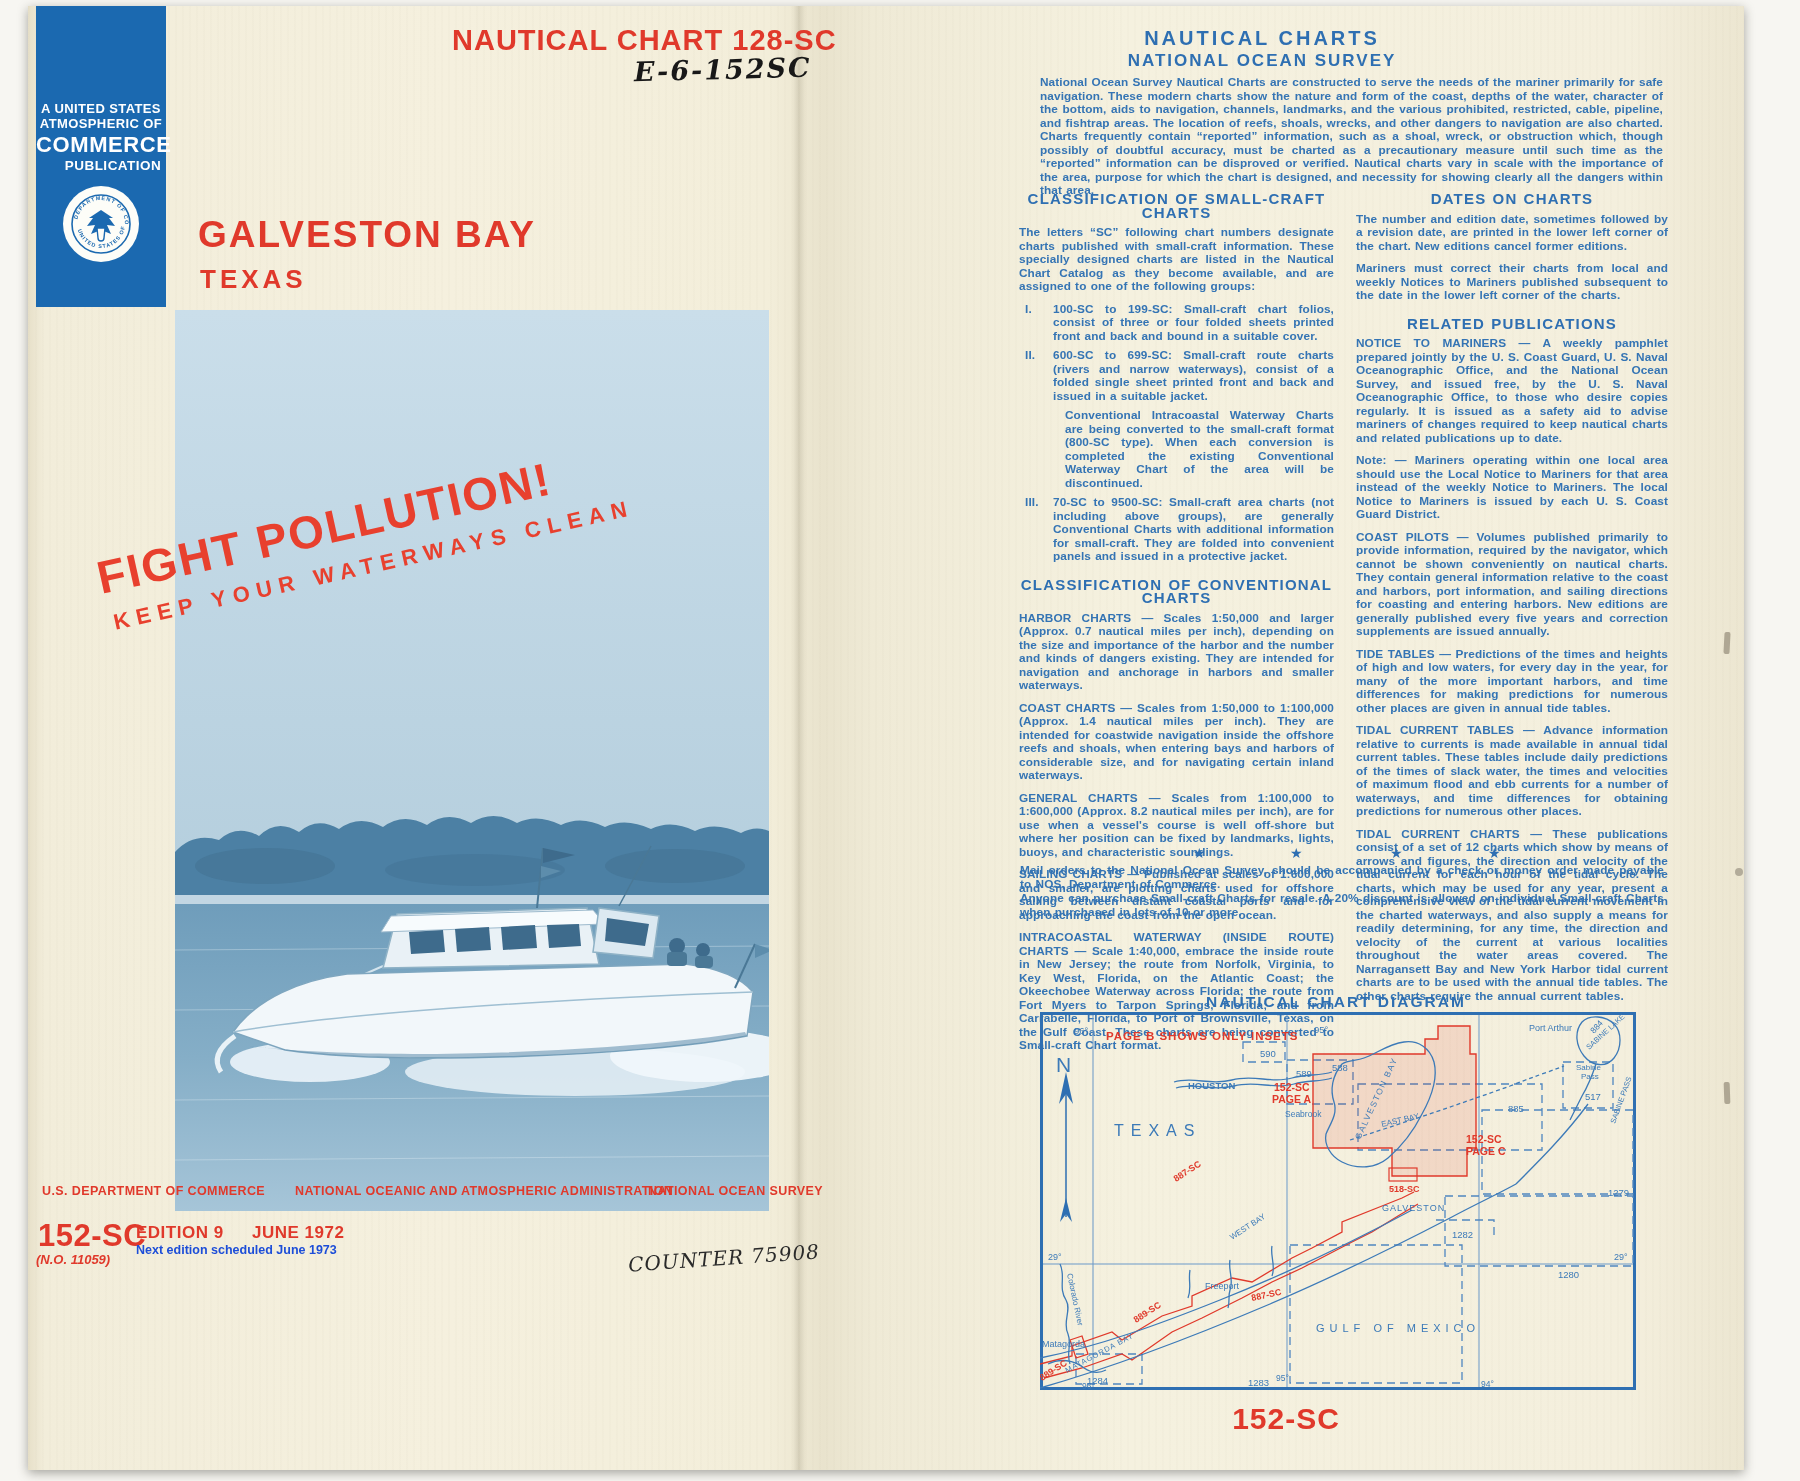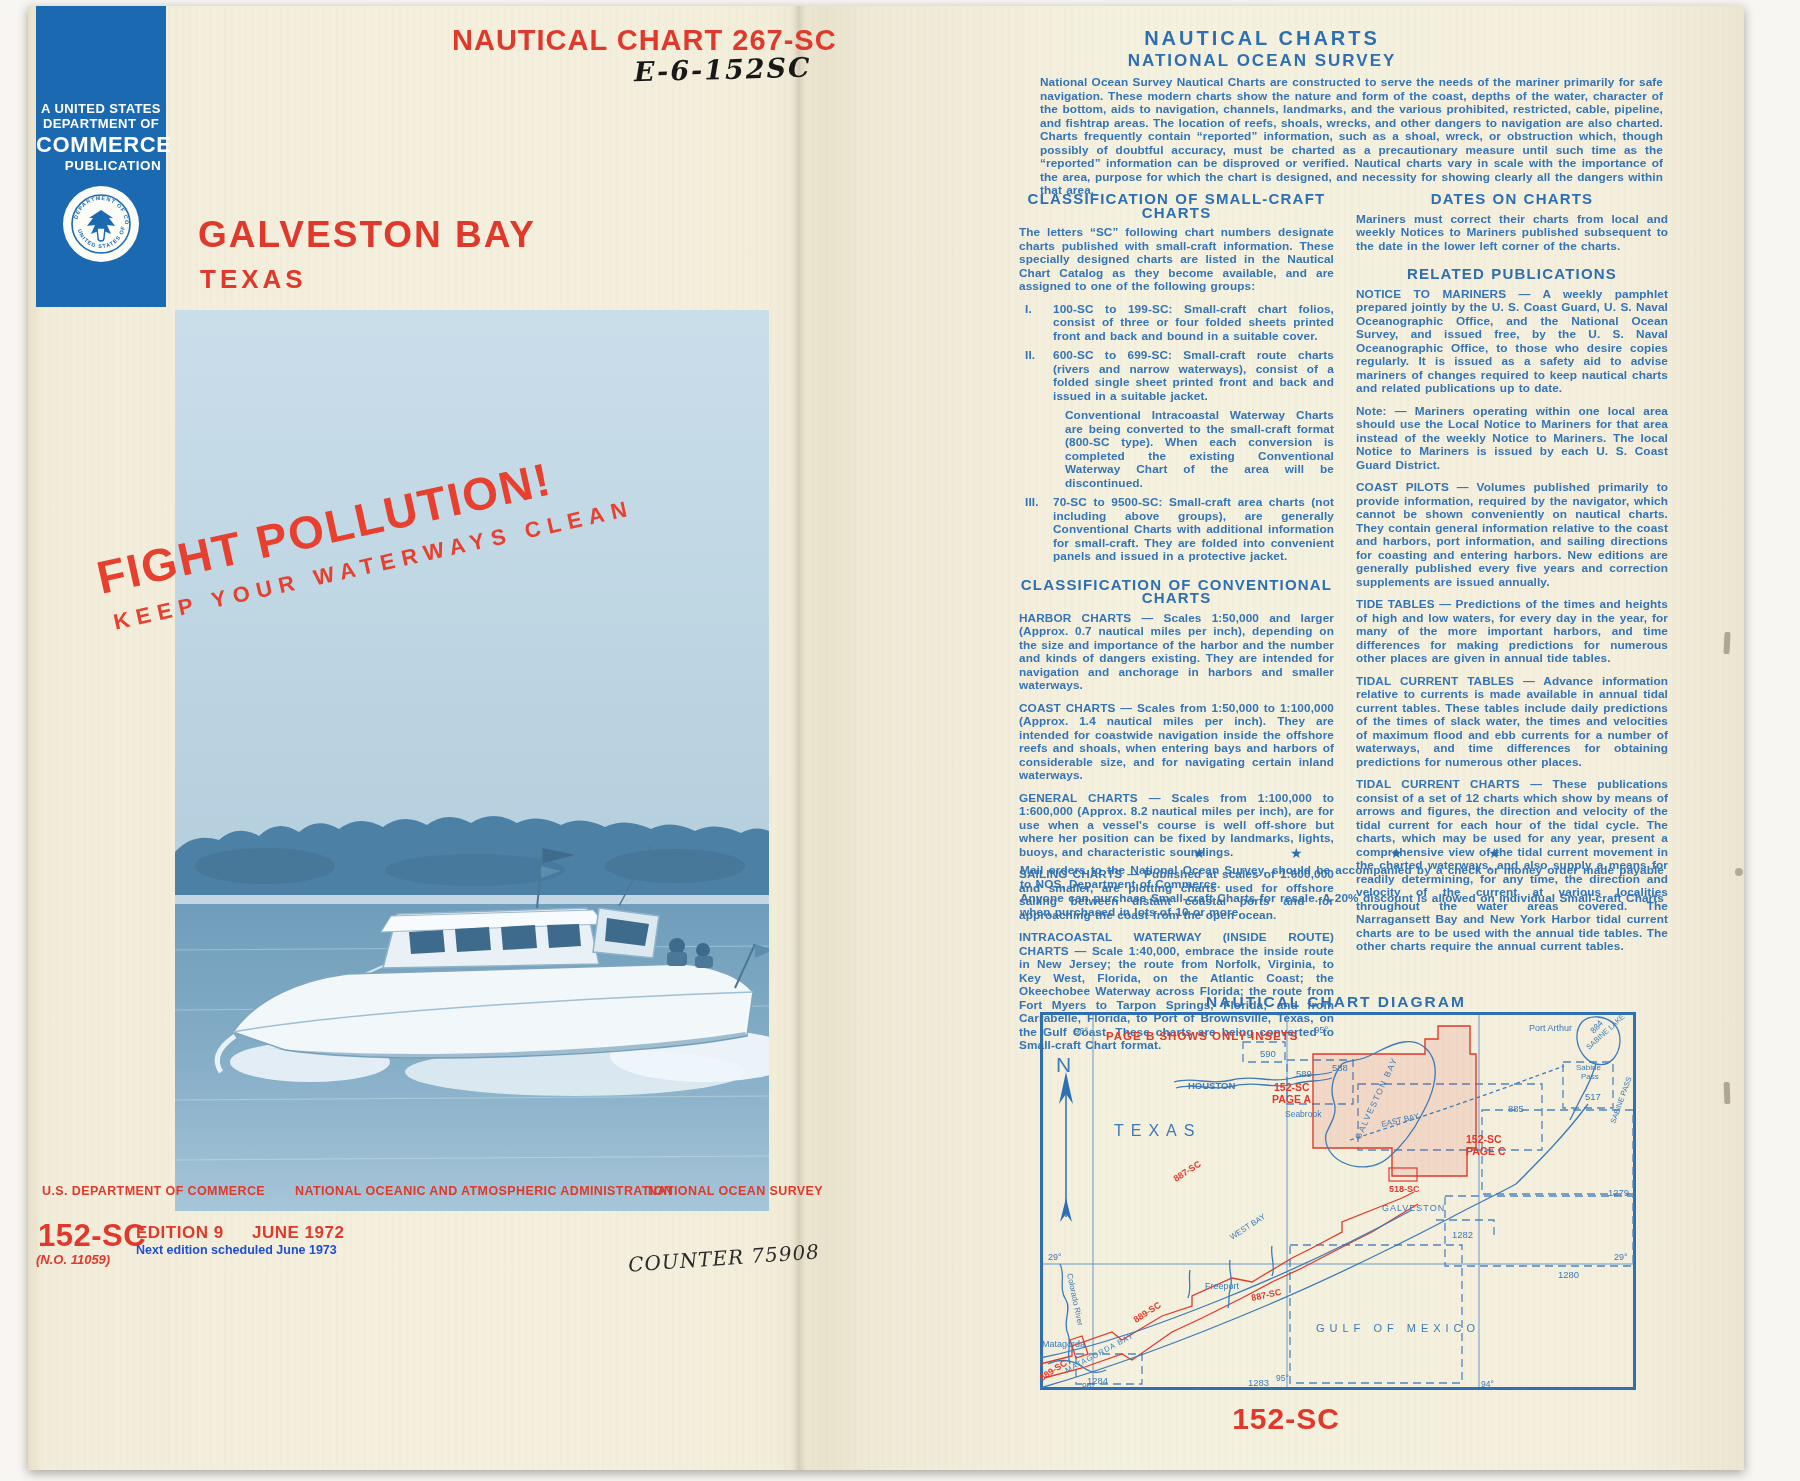--- a/index.html
+++ b/index.html
@@ -76,21 +76,21 @@
 </head>
 <body>
 
 <div id="root">
   <div class="paper"></div>
   <div class="fold"></div>
 
   <div class="banner">
     <div class="banner-text">
       <div class="bt1">A UNITED STATES</div>
-      <div class="bt2">DEPARTMENT OF</div>
+      <div class="bt2">ATMOSPHERIC OF</div>
       <div class="bt3">COMMERCE</div>
       <div class="bt4">PUBLICATION</div>
     </div>
     <svg class="seal" viewBox="0 0 80 80">
       <circle cx="40" cy="40" r="38" fill="#fdfdf8"></circle>
       <circle cx="40" cy="40" r="29" fill="none" stroke="#1b69b0" stroke-width="1.6"></circle>
       <defs>
         <path id="sealTop" d="M40,40 m-24,0 a24,24 0 1,1 48,0"></path>
         <path id="sealBot" d="M40,40 m-24,0 a24,24 0 1,0 48,0"></path>
       </defs>
@@ -100,21 +100,21 @@
       <text font-size="5.4" fill="#1b69b0" font-weight="bold" letter-spacing="1">
         <textPath href="#sealBot" startOffset="8%">UNITED STATES OF AMERICA</textPath>
       </text>
       <g fill="#1b69b0">
         <path d="M40,26 L28,34 L32,34 L26,42 L34,41 L30,50 L40,46 L50,50 L46,41 L54,42 L48,34 L52,34 Z"></path>
         <path d="M36,44 h8 l-1,10 a3,3 0 0 1 -6,0 Z" fill="#fdfdf8" stroke="#1b69b0" stroke-width="1.4"></path>
       </g>
     </svg>
   </div>
 
-  <div class="chart-title">NAUTICAL CHART 267-SC</div>
+  <div class="chart-title">NAUTICAL CHART 128-SC</div>
   <div class="hand-code">E-6-152SC</div>
   <div class="place">GALVESTON BAY</div>
   <div class="state">TEXAS</div>
 
   <svg class="photo" viewBox="0 0 594 901">
     <defs>
       <linearGradient id="sky" x1="0" y1="0" x2="0" y2="1">
         <stop offset="0" stop-color="#cadeea"></stop>
           <stop offset="1" stop-color="#b4cedd"></stop>
       </linearGradient>
@@ -211,20 +211,21 @@
     <span class="col-h mt">CLASSIFICATION OF CONVENTIONAL CHARTS</span>
     <p>HARBOR CHARTS — Scales 1:50,000 and larger (Approx. 0.7 nautical miles per inch), depending on the size and importance of the harbor and the number and kinds of dangers existing. They are intended for navigation and anchorage in harbors and smaller waterways.</p>
     <p>COAST CHARTS — Scales from 1:50,000 to 1:100,000 (Approx. 1.4 nautical miles per inch). They are intended for coastwide navigation inside the offshore reefs and shoals, when entering bays and harbors of considerable size, and for navigating certain inland waterways.</p>
     <p>GENERAL CHARTS — Scales from 1:100,000 to 1:600,000 (Approx. 8.2 nautical miles per inch), are for use when a vessel's course is well off-shore but where her position can be fixed by landmarks, lights, buoys, and characteristic soundings.</p>
     <p>SAILING CHARTS — Published at scales of 1:600,000 and smaller, are plotting charts used for offshore sailing between distant coastal ports and for approaching the coast from the open ocean.</p>
     <p>INTRACOASTAL WATERWAY (INSIDE ROUTE) CHARTS — Scale 1:40,000, embrace the inside route in New Jersey; the route from Norfolk, Virginia, to Key West, Florida, on the Atlantic Coast; the Okeechobee Waterway across Florida; the route from Fort Myers to Tarpon Springs, Florida; and from Carrabelle, Florida, to Port of Brownsville, Texas, on the Gulf Coast. These charts are being converted to Small-craft Chart format.</p>
   </div>
 
   <div class="col col-right body-txt">
     <span class="col-h">DATES ON CHARTS</span>
+    <p>The number and edition date, sometimes followed by a revision date, are printed in the lower left corner of the chart.  New editions cancel former editions.</p>
     <p>Mariners must correct their charts from local and weekly Notices to Mariners published subsequent to the date in the lower left corner of the charts.</p>
     <span class="col-h mt">RELATED PUBLICATIONS</span>
     <p>NOTICE TO MARINERS — A weekly pamphlet prepared jointly by the U. S. Coast Guard, U. S. Naval Oceanographic Office, and the National Ocean Survey, and issued free, by the U. S. Naval Oceanographic Office, to those who desire copies regularly. It is issued as a safety aid to advise mariners of changes required to keep nautical charts and related publications up to date.</p>
     <p>Note: — Mariners operating within one local area should use the Local Notice to Mariners for that area instead of the weekly Notice to Mariners.  The local Notice to Mariners is issued by each U. S. Coast Guard District.</p>
     <p>COAST PILOTS — Volumes published primarily to provide information, required by the navigator, which cannot be shown conveniently on nautical charts. They contain general information relative to the coast and harbors, port information, and sailing directions for coasting and entering harbors.  New editions are generally published every five years and correction supplements are issued annually.</p>
     <p>TIDE TABLES — Predictions of the times and heights of high and low waters, for every day in the year, for many of the more important harbors, and time differences for making predictions for numerous other places are given in annual tide tables.</p>
     <p>TIDAL CURRENT TABLES — Advance information relative to currents is made available in annual tidal current tables.  These tables include daily predictions of the times of slack water, the times and velocities of maximum flood and ebb currents for a number of waterways, and time differences for obtaining predictions for numerous other places.</p>
     <p>TIDAL CURRENT CHARTS — These publications consist of a set of 12 charts which show by means of arrows and figures, the direction and velocity of the tidal current for each hour of the tidal cycle.  The charts, which may be used for any year, present a comprehensive view of the tidal current movement in the charted waterways, and also supply a means for readily determining, for any time, the direction and velocity of the current at various localities throughout the water areas covered. The Narragansett Bay and New York Harbor tidal current charts are to be used with the annual tide tables.  The other charts require the annual current tables.</p>
   </div>
 

